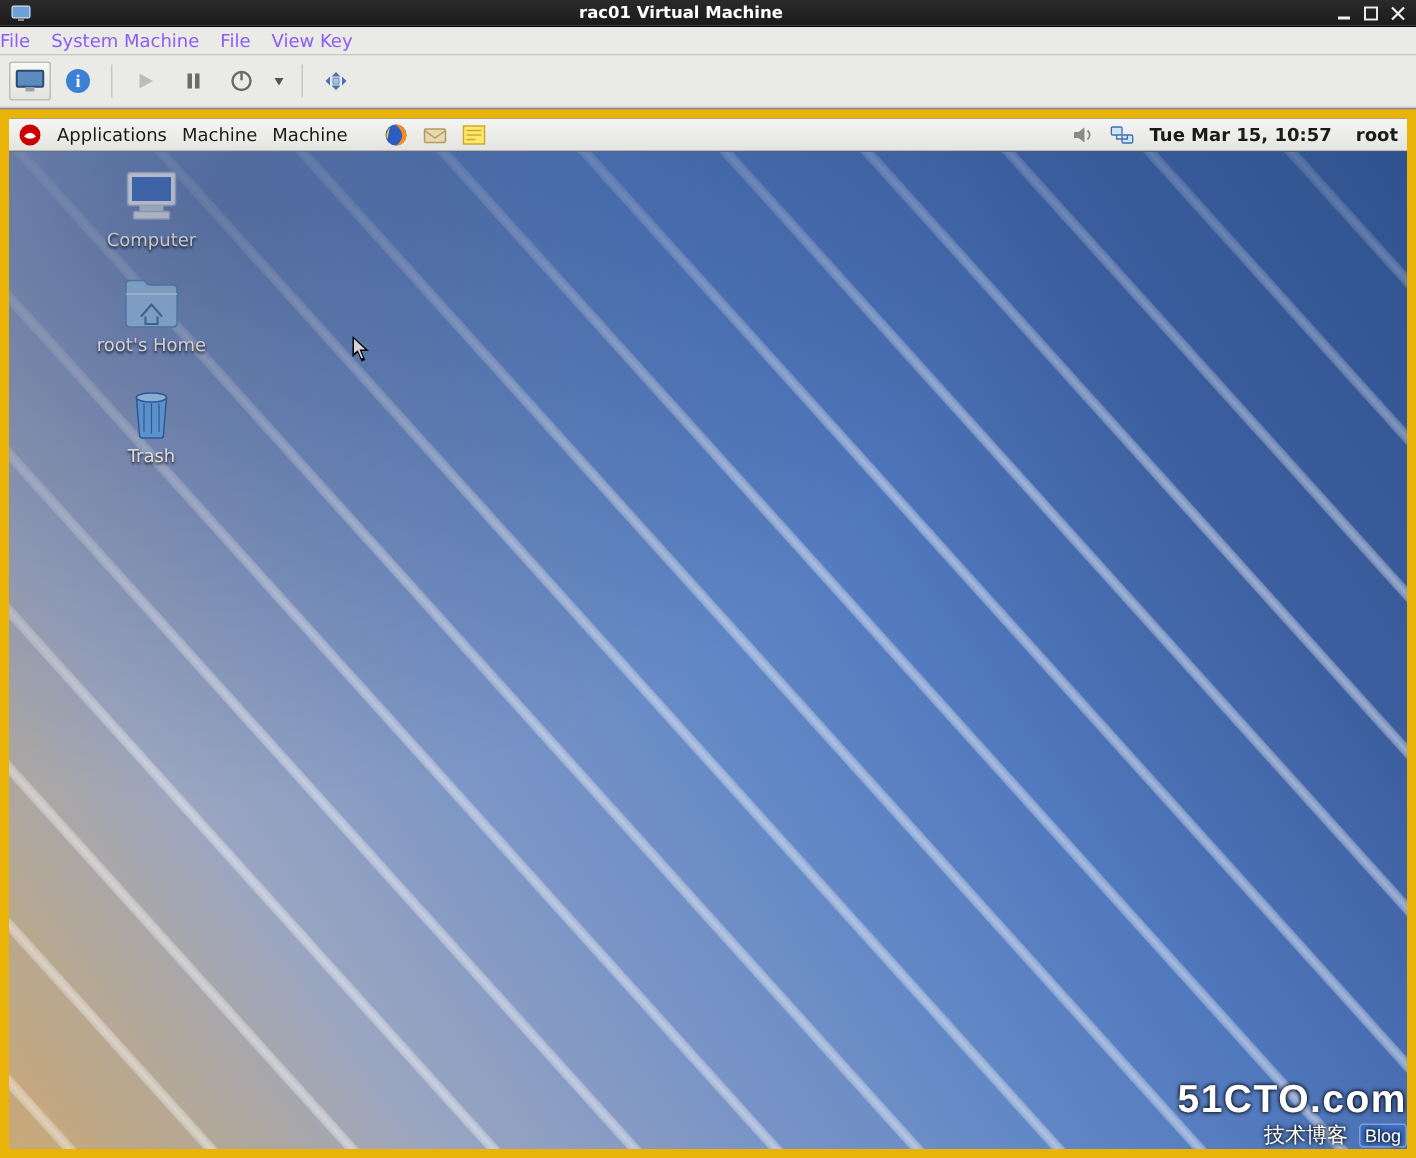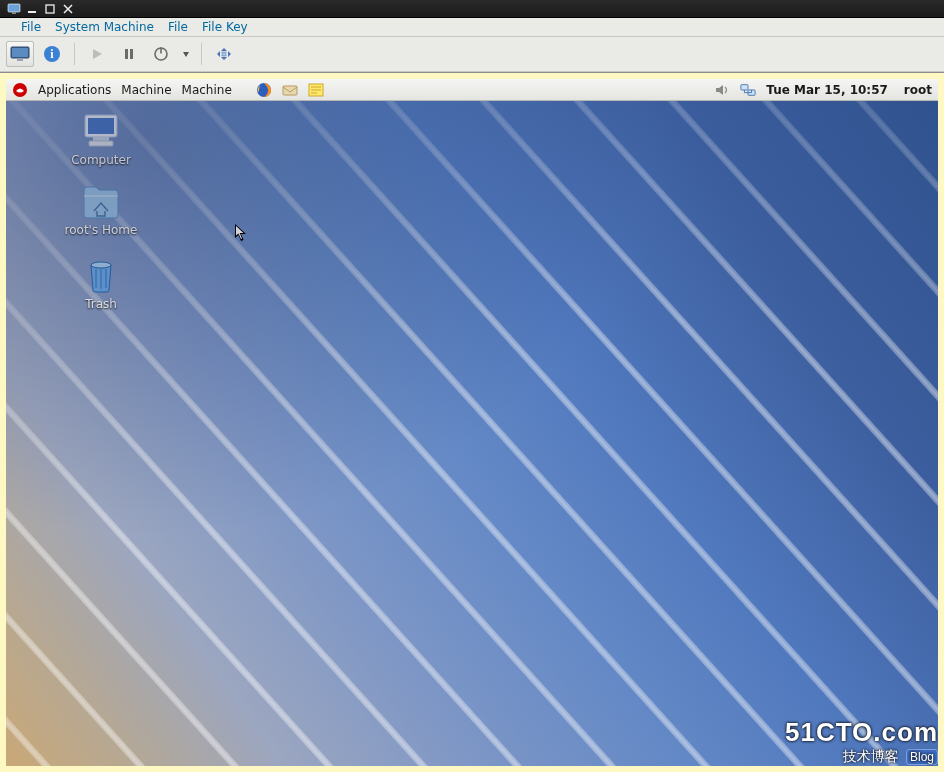--- a/index.html
+++ b/index.html
@@ -28,23 +28,23 @@
   .host-titlebar .title { flex: 1; text-align: center; }
   .wc { width: 16px; height: 14px; display: flex; align-items: center; justify-content: center; margin-left: 2px; cursor: default; color:#ddd; }
   .wc svg { display:block; }
 
   .host-menubar {
     height: 19px;
     background: #eaeae7;
     display: flex;
     align-items: center;
     gap: 14px;
-    padding: 0 21px;
+    padding: 0 0;
     border-bottom: 1px solid #c7c7c4;
-    color: #0369a1;
+    color: #8b5cf6;
   }
   .host-menubar span { cursor: default; }
 
   .host-toolbar {
     height: 35px;
     background: #eaeae7;
     display: flex;
     align-items: center;
     gap: 4px;
     padding: 0 6px;
@@ -61,21 +61,21 @@
     background: transparent;
   }
   .tool-btn.primary { border-color:#bdbdba; background: linear-gradient(#f7f7f5,#e2e2de); }
   .tool-sep { width:1px; height:22px; background:#c7c7c4; margin:0 4px; }
   .tool-btn svg { display:block; }
 
   
   .vm-area {
     position: relative;
     height: 700px; 
-    background: #fef9c3;
+    background: #eab308;
     border-top: 1px solid #8c8c8c;
   }
   .vm-inner {
     position: absolute;
     left: 6px; right: 6px; top: 6px; bottom: 6px;
     background: #000;
   }
 
   
   .guest-panel {
@@ -152,20 +152,21 @@
 </head>
 <body>
 
 <div class="host-titlebar">
   <span class="wc">
     <svg width="14" height="12" viewBox="0 0 14 12">
         <rect x="1" y="1" width="12" height="8" rx="1" fill="#6ea0d8" stroke="#fff" stroke-width="0.6"></rect>
         <rect x="5" y="9" width="4" height="2" fill="#888"></rect>
       </svg>
   </span>
+  <span class="title">rac01 Virtual Machine</span>
   <span class="wc">
       <svg width="10" height="10" viewBox="0 0 10 10">
         <rect x="1" y="7" width="8" height="2" fill="#eee"></rect>
       </svg>
     </span>
   <span class="wc">
       <svg width="10" height="10" viewBox="0 0 10 10">
         <rect x="1" y="1" width="8" height="8" fill="none" stroke="#eee" stroke-width="1.3"></rect>
       </svg>
     </span>
@@ -173,21 +174,21 @@
       <svg width="10" height="10" viewBox="0 0 10 10">
         <path d="M1 1 L9 9 M9 1 L1 9" stroke="#eee" stroke-width="1.5"></path>
       </svg>
     </span>
 </div>
 
 <div class="host-menubar">
   <span>File</span>
   <span>System Machine</span>
   <span>File</span>
-  <span>File Key</span>
+  <span>View Key</span>
 </div>
 
 <div class="host-toolbar">
   <div class="tool-btn primary">
     <svg width="20" height="16" viewBox="0 0 20 16">
         <rect x="1" y="1" width="18" height="11" rx="1" fill="#3a5f8a" stroke="#2a4a70"></rect>
         <rect x="2" y="2" width="16" height="9" fill="#5c8bc0"></rect>
         <rect x="7" y="12" width="6" height="3" fill="#9aa3ad"></rect>
       </svg>
   </div>

